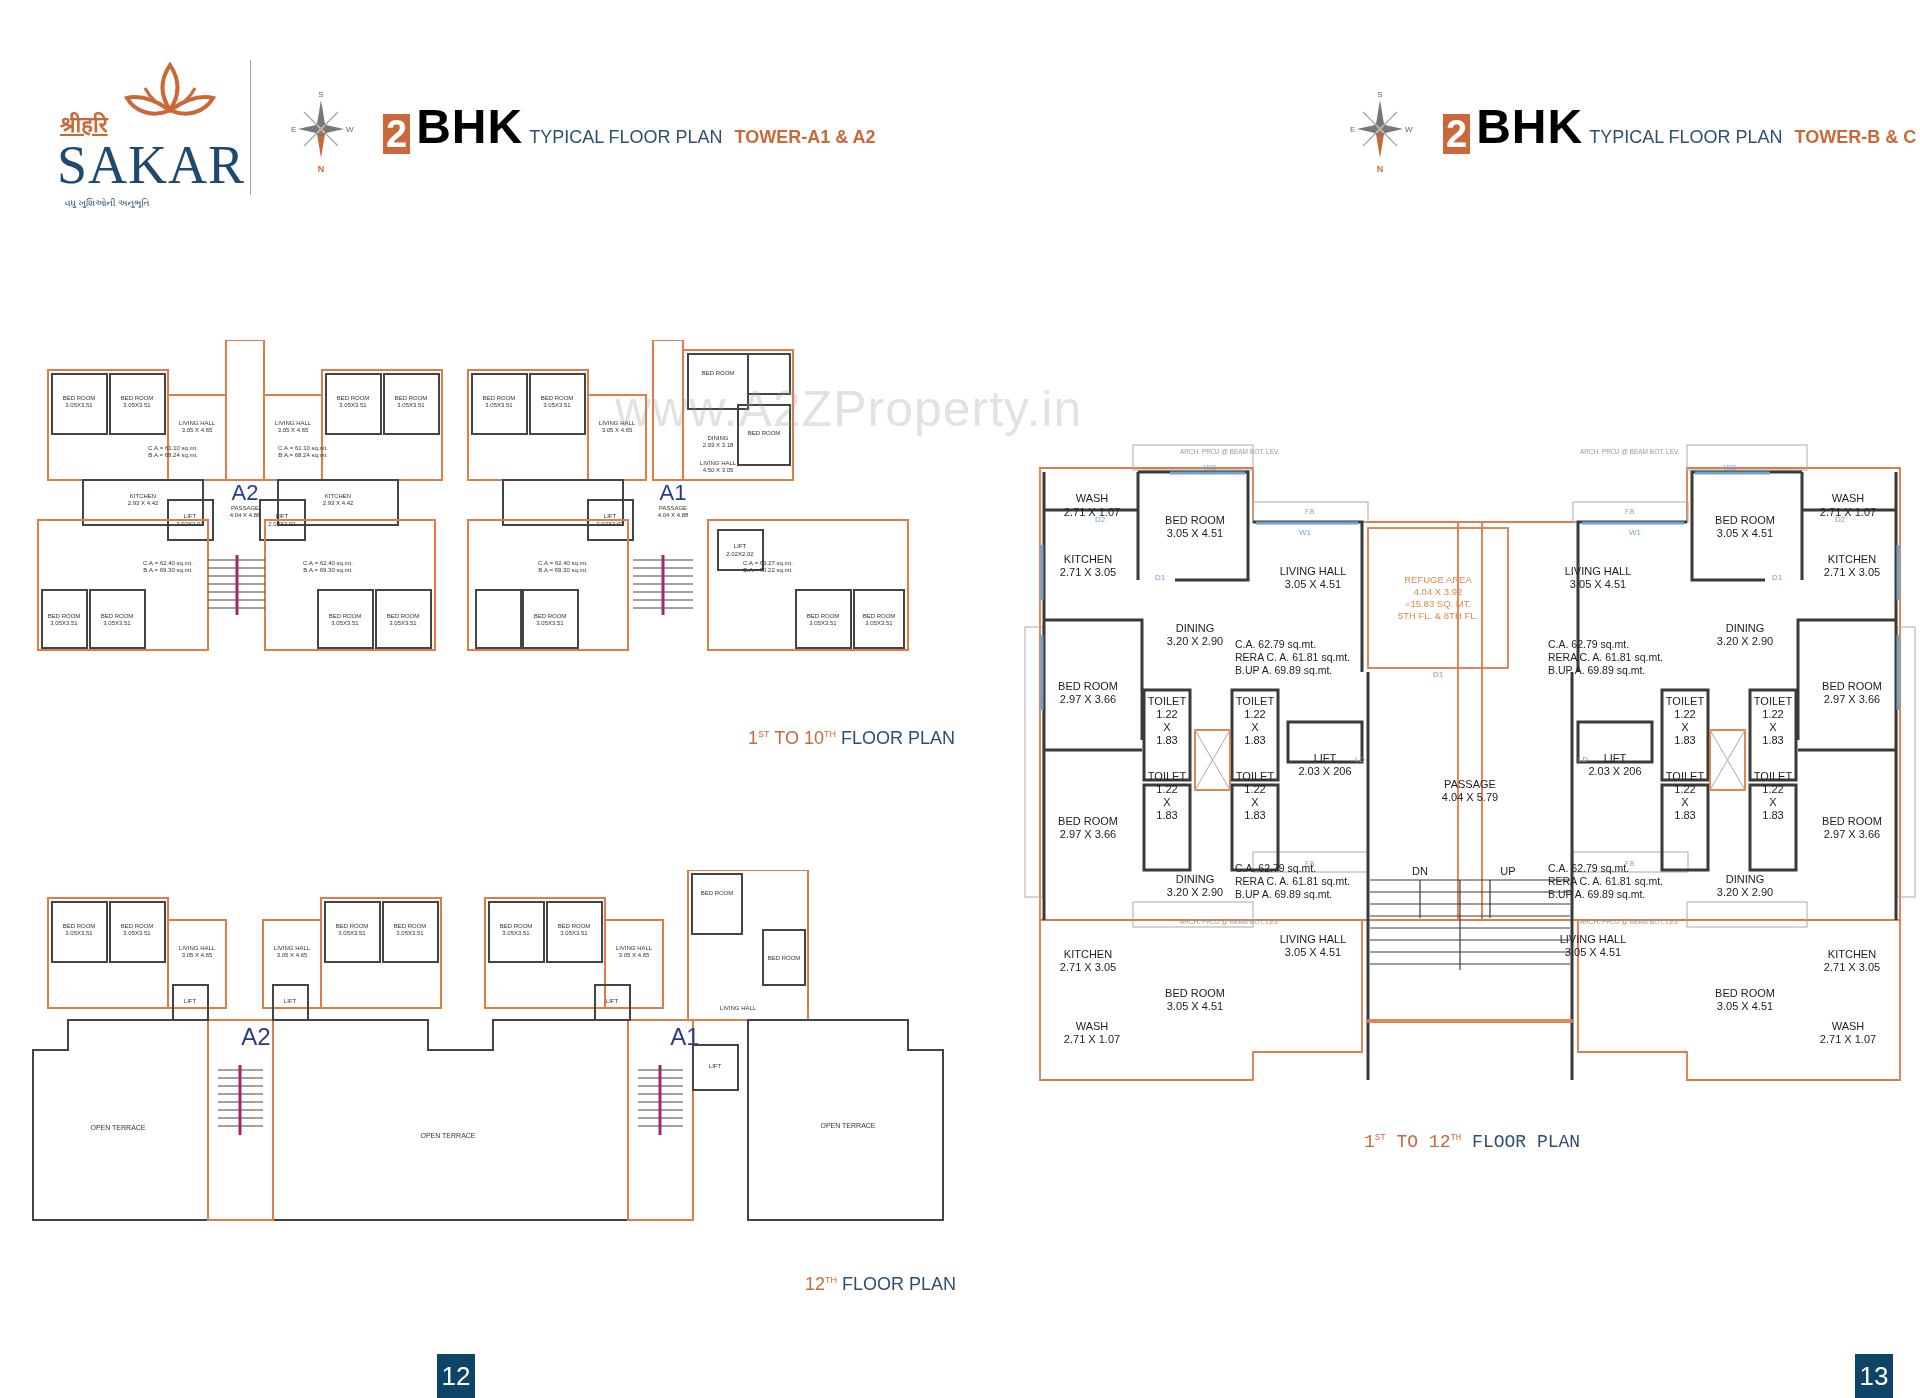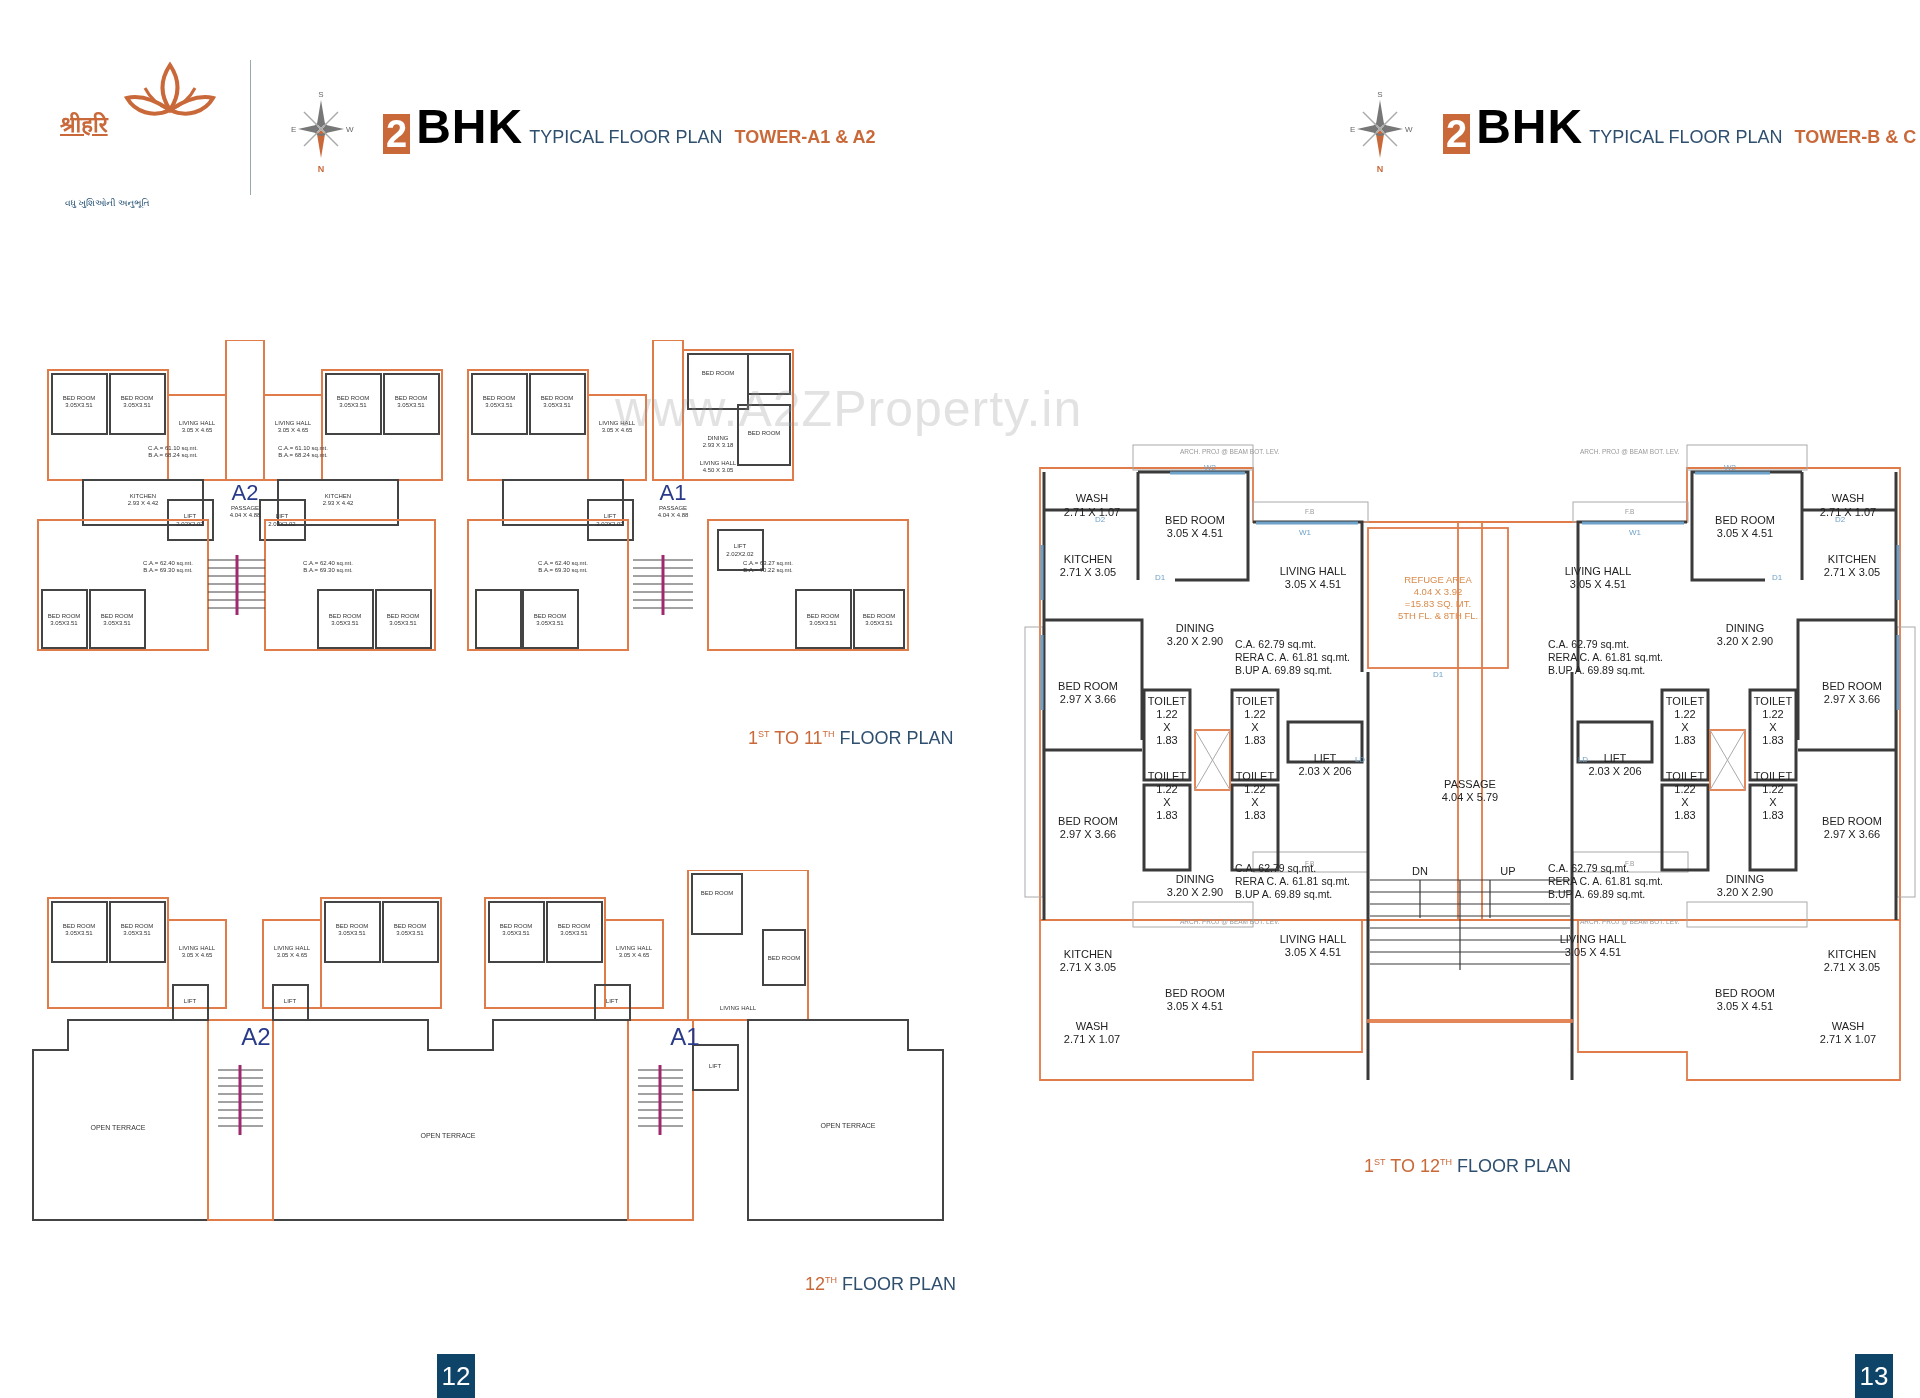--- a/index.html
+++ b/index.html
@@ -29,20 +29,21 @@
 
 <div class="abs logo">
   <svg class="abs" style="left:60px;top:0" width="110" height="70" viewBox="0 0 110 70">
     <path d="M55 5 C45 20 45 35 55 50 C65 35 65 20 55 5Z" fill="none" stroke="#c9693a" stroke-width="4"></path>
     <path d="M55 50 C40 40 25 35 12 38 C20 52 38 58 55 50Z" fill="none" stroke="#c9693a" stroke-width="4"></path>
     <path d="M55 50 C70 40 85 35 98 38 C90 52 72 58 55 50Z" fill="none" stroke="#c9693a" stroke-width="4"></path>
     <path d="M30 28 C36 40 45 46 55 50" fill="none" stroke="#c9693a" stroke-width="3"></path>
     <path d="M80 28 C74 40 65 46 55 50" fill="none" stroke="#c9693a" stroke-width="3"></path>
   </svg>
   <span class="gu">श्रीहरि</span>
+  <span class="sakar">SAKAR</span>
   <span class="tag">વધુ ખુશિઓની અનુભૂતિ</span>
 </div>
 <div class="abs vdivider"></div>
 
 <div class="abs compass" style="left:288px;top:88px;">
   <svg width="66" height="86" viewBox="0 0 66 86">
     <text x="33" y="9" font-size="8" text-anchor="middle" fill="#666">S</text>
     <text x="3" y="44" font-size="8" fill="#666">E</text>
     <text x="58" y="44" font-size="8" fill="#666">W</text>
     <polygon points="33,12 37,36 33,40 29,36" fill="#777"></polygon>
@@ -219,21 +220,21 @@
       <text x="645" y="177">4.04 X 4.88</text>
   </g>
   <text x="217" y="160" font-size="22" fill="#2a3a8a" text-anchor="middle">A2</text>
   <text x="645" y="160" font-size="22" fill="#2a3a8a" text-anchor="middle">A1</text>
 </svg>
 
 <div class="abs watermark" style="left:615px;top:360px;">www.A2ZProperty.in</div>
 
 <div class="abs plan-label" style="left:748px;top:728px;">
   <span class="num">1</span><sup class="num">ST</sup>
-  <span class="num">TO 11</span><sup class="num">TH</sup>
+  <span class="num">TO 10</span><sup class="num">TH</sup>
   <span>FLOOR PLAN</span>
 </div>
 
 <svg class="abs" style="left:28px;top:870px" width="920" height="360" viewBox="0 0 920 360">
   <g fill="none" stroke-width="2">
     <rect x="20" y="28" width="120" height="110" stroke="#e07b4a"></rect>
     <rect x="24" y="32" width="55" height="60" stroke="#444"></rect>
     <rect x="82" y="32" width="55" height="60" stroke="#444"></rect>
     <rect x="140" y="50" width="58" height="88" stroke="#e07b4a"></rect>
     <rect x="235" y="50" width="58" height="88" stroke="#e07b4a"></rect>
@@ -539,19 +540,19 @@
   <text class="tg" x="140" y="140">D1</text>
   <text class="tg" x="418" y="237">D1</text>
   <text class="tg" x="710" y="30">W2</text>
   <text class="tg" x="615" y="95">W1</text>
   <text class="tg" x="820" y="82">D2</text>
   <text class="tg" x="757" y="140">D1</text>
   <text class="tg" x="340" y="322">LD</text>
   <text class="tg" x="563" y="322">LD</text>
 </svg>
 
-<div class="abs plan-label" style="left:1364px;top:1156px;">
+<div class="abs plan-label" style="left:1364px;top:1132px;font-family:Liberation Mono, monospace;">
   <span class="num">1</span><sup class="num">ST</sup>
   <span class="num">TO 12</span><sup class="num">TH</sup>
   <span>FLOOR PLAN</span>
 </div>
 
 <div class="abs pagenum" style="left:1855px;top:1354px;">13</div>
 
 </body></html>

